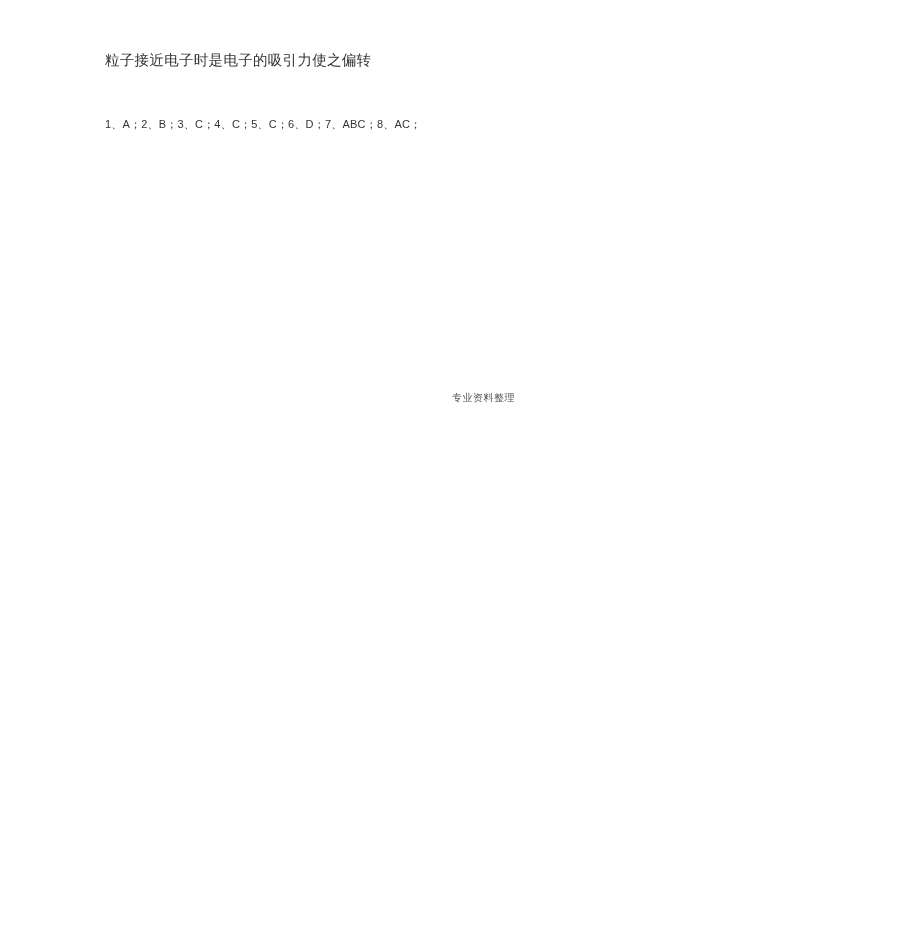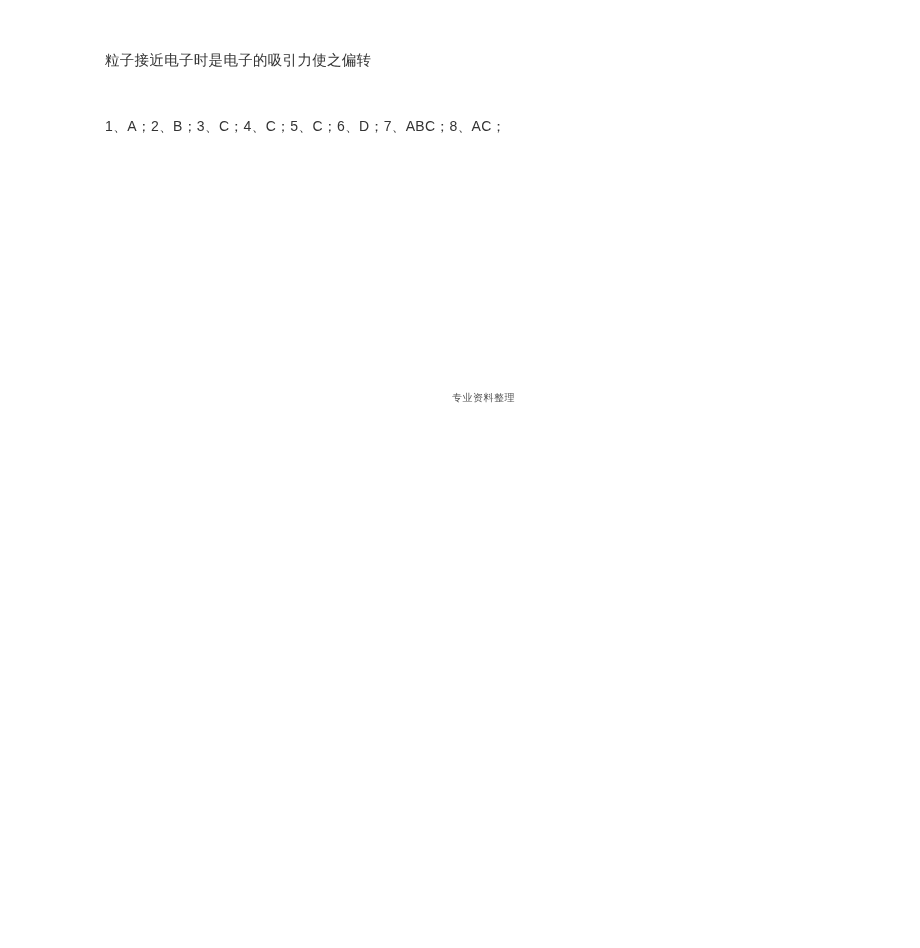--- a/index.html
+++ b/index.html
@@ -34,21 +34,21 @@
     }
     .line-d {
       margin-bottom: 0px;
       line-height: 1.65;
     }
     .line-d2 {
       margin-bottom: 16px;
       line-height: 1.5;
     }
     .answers {
-      font-size: 14px;
+      font-size: 11px;
       line-height: 1.5;
       letter-spacing: 0.2px;
     }
     .footer {
       position: absolute;
       left: 15px;
       right: 0;
       top: 359px;
       text-align: center;
       font-size: 10px;

